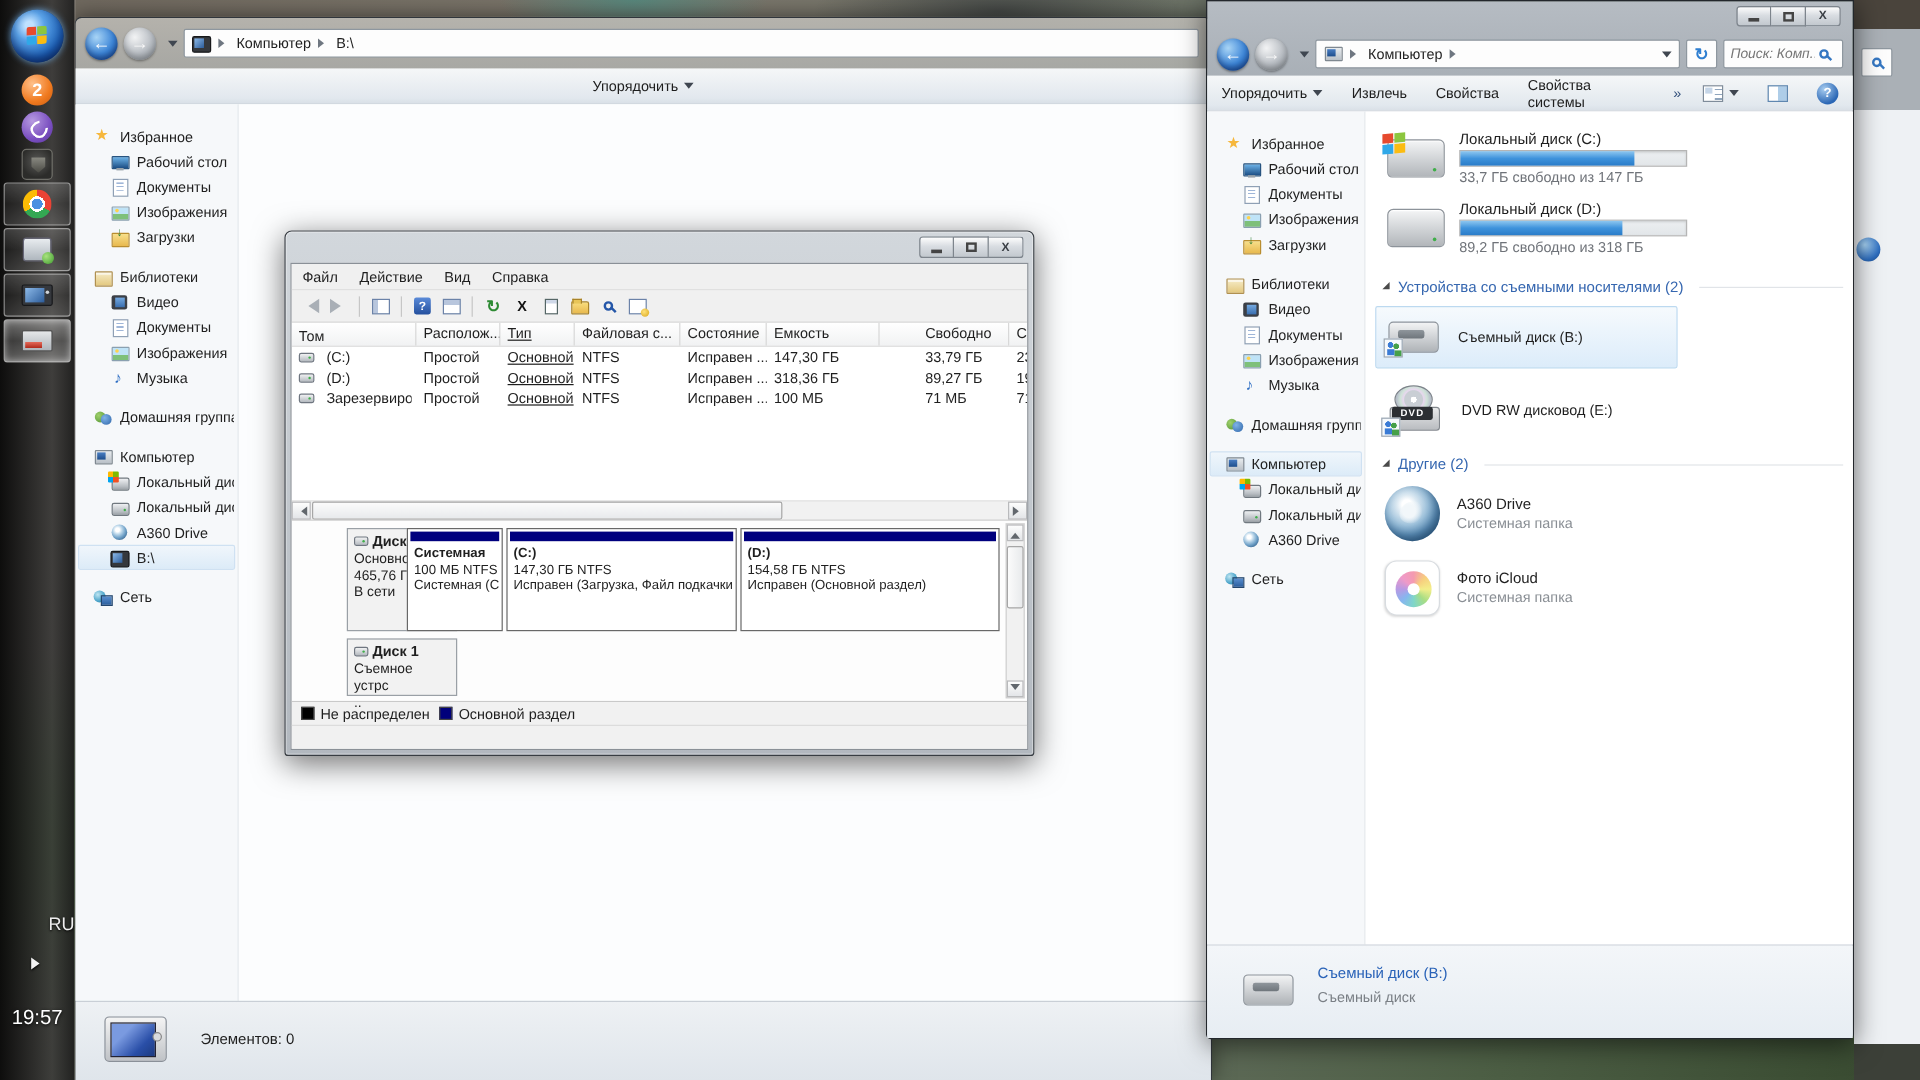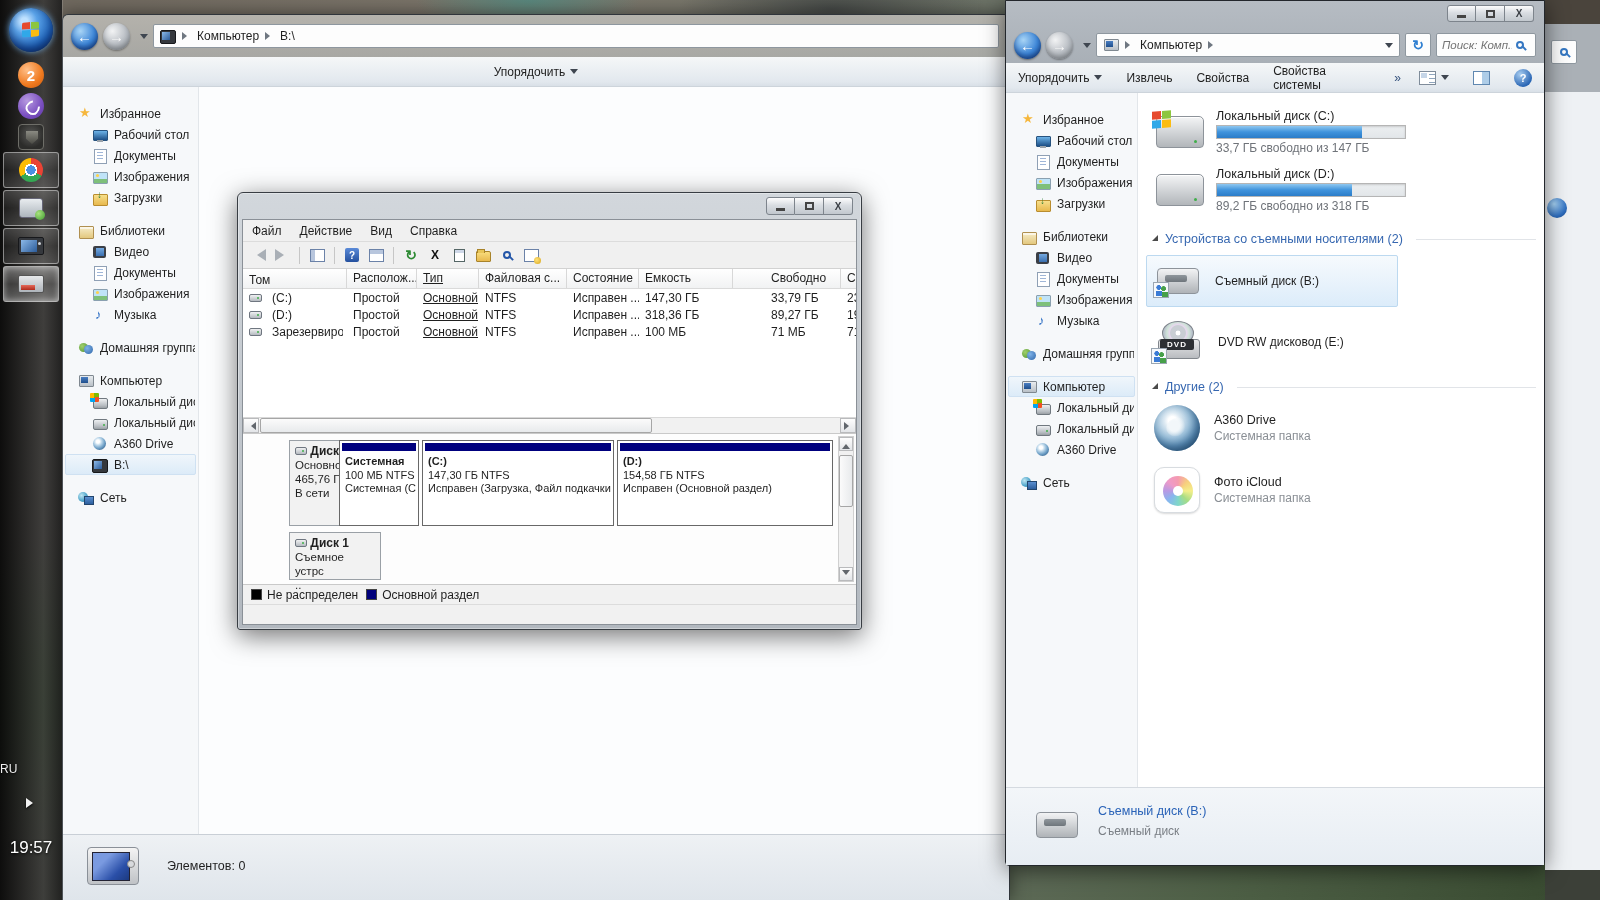--- a/index.html
+++ b/index.html
@@ -43,21 +43,21 @@
   .ic-chrome{width:24px;height:24px;border-radius:50%;
     background:radial-gradient(circle at 50% 50%,#4a90e2 0 27%,#fff 27% 38%,transparent 38%),
       conic-gradient(#ea4335 0 33%,#34a853 33% 66%,#fbbc05 66% 100%);}
   .ic-shield{width:24px;height:20px;background:linear-gradient(#e8ecef,#aeb6bd);border:1px solid #667;border-radius:3px;position:relative;}
   .ic-shield::after{content:'';position:absolute;right:-3px;bottom:-3px;width:10px;height:10px;border-radius:50%;background:radial-gradient(circle at 35% 35%,#a9e27f,#3f9c2f);}
   .ic-tv{width:26px;height:18px;background:#35383d;border:1px solid #17181b;border-radius:2px;position:relative;}
   .ic-tv::before{content:'';position:absolute;left:2px;top:2px;width:16px;height:12px;background:linear-gradient(135deg,#8cb9e8,#2c5c9a);}
   .ic-tv::after{content:'';position:absolute;right:2px;top:4px;width:3px;height:3px;border-radius:50%;background:#cfd3d8;}
   .ic-dm{width:26px;height:18px;background:linear-gradient(#e6e8ea,#aeb4ba);border:1px solid #555;border-radius:2px;position:relative;}
   .ic-dm::after{content:'';position:absolute;left:2px;bottom:2px;width:14px;height:5px;background:linear-gradient(#e46a5a,#b02a1c);}
-  .tb-lang{position:absolute;left:0;width:62px;text-align:left;color:#eee;font-size:12px;text-shadow:0 1px 2px #000;}
+  .tb-lang{position:absolute;left:0;width:62px;text-align:right;color:#eee;font-size:15px;text-shadow:0 1px 2px #000;}
   .tb-arrow{position:absolute;left:26px;width:0;height:0;border:5px solid transparent;border-left:7px solid #f2f2f2;filter:drop-shadow(0 1px 1px #000);}
   .tb-clock{position:absolute;left:0;width:62px;text-align:center;color:#fff;font-size:17px;text-shadow:0 1px 3px #000;}
 
   
   .glassbtns{position:absolute;display:flex;}
   .cap-btn{width:29px;height:18px;border:1px solid #7d848c;border-left-width:0;background:linear-gradient(#fdfdfd,#d9dde2 45%,#c2c8ce);display:flex;align-items:center;justify-content:center;color:#3a3f45;font-weight:bold;font-size:10px;}
   .cap-btn:first-child{border-left-width:1px;border-radius:3px 0 0 3px;}
   .cap-btn:last-child{border-radius:0 3px 3px 0;}
   .g-min{width:9px;height:3px;background:#444;margin-top:6px;}
   .g-max{width:9px;height:8px;border:2px solid #444;}

